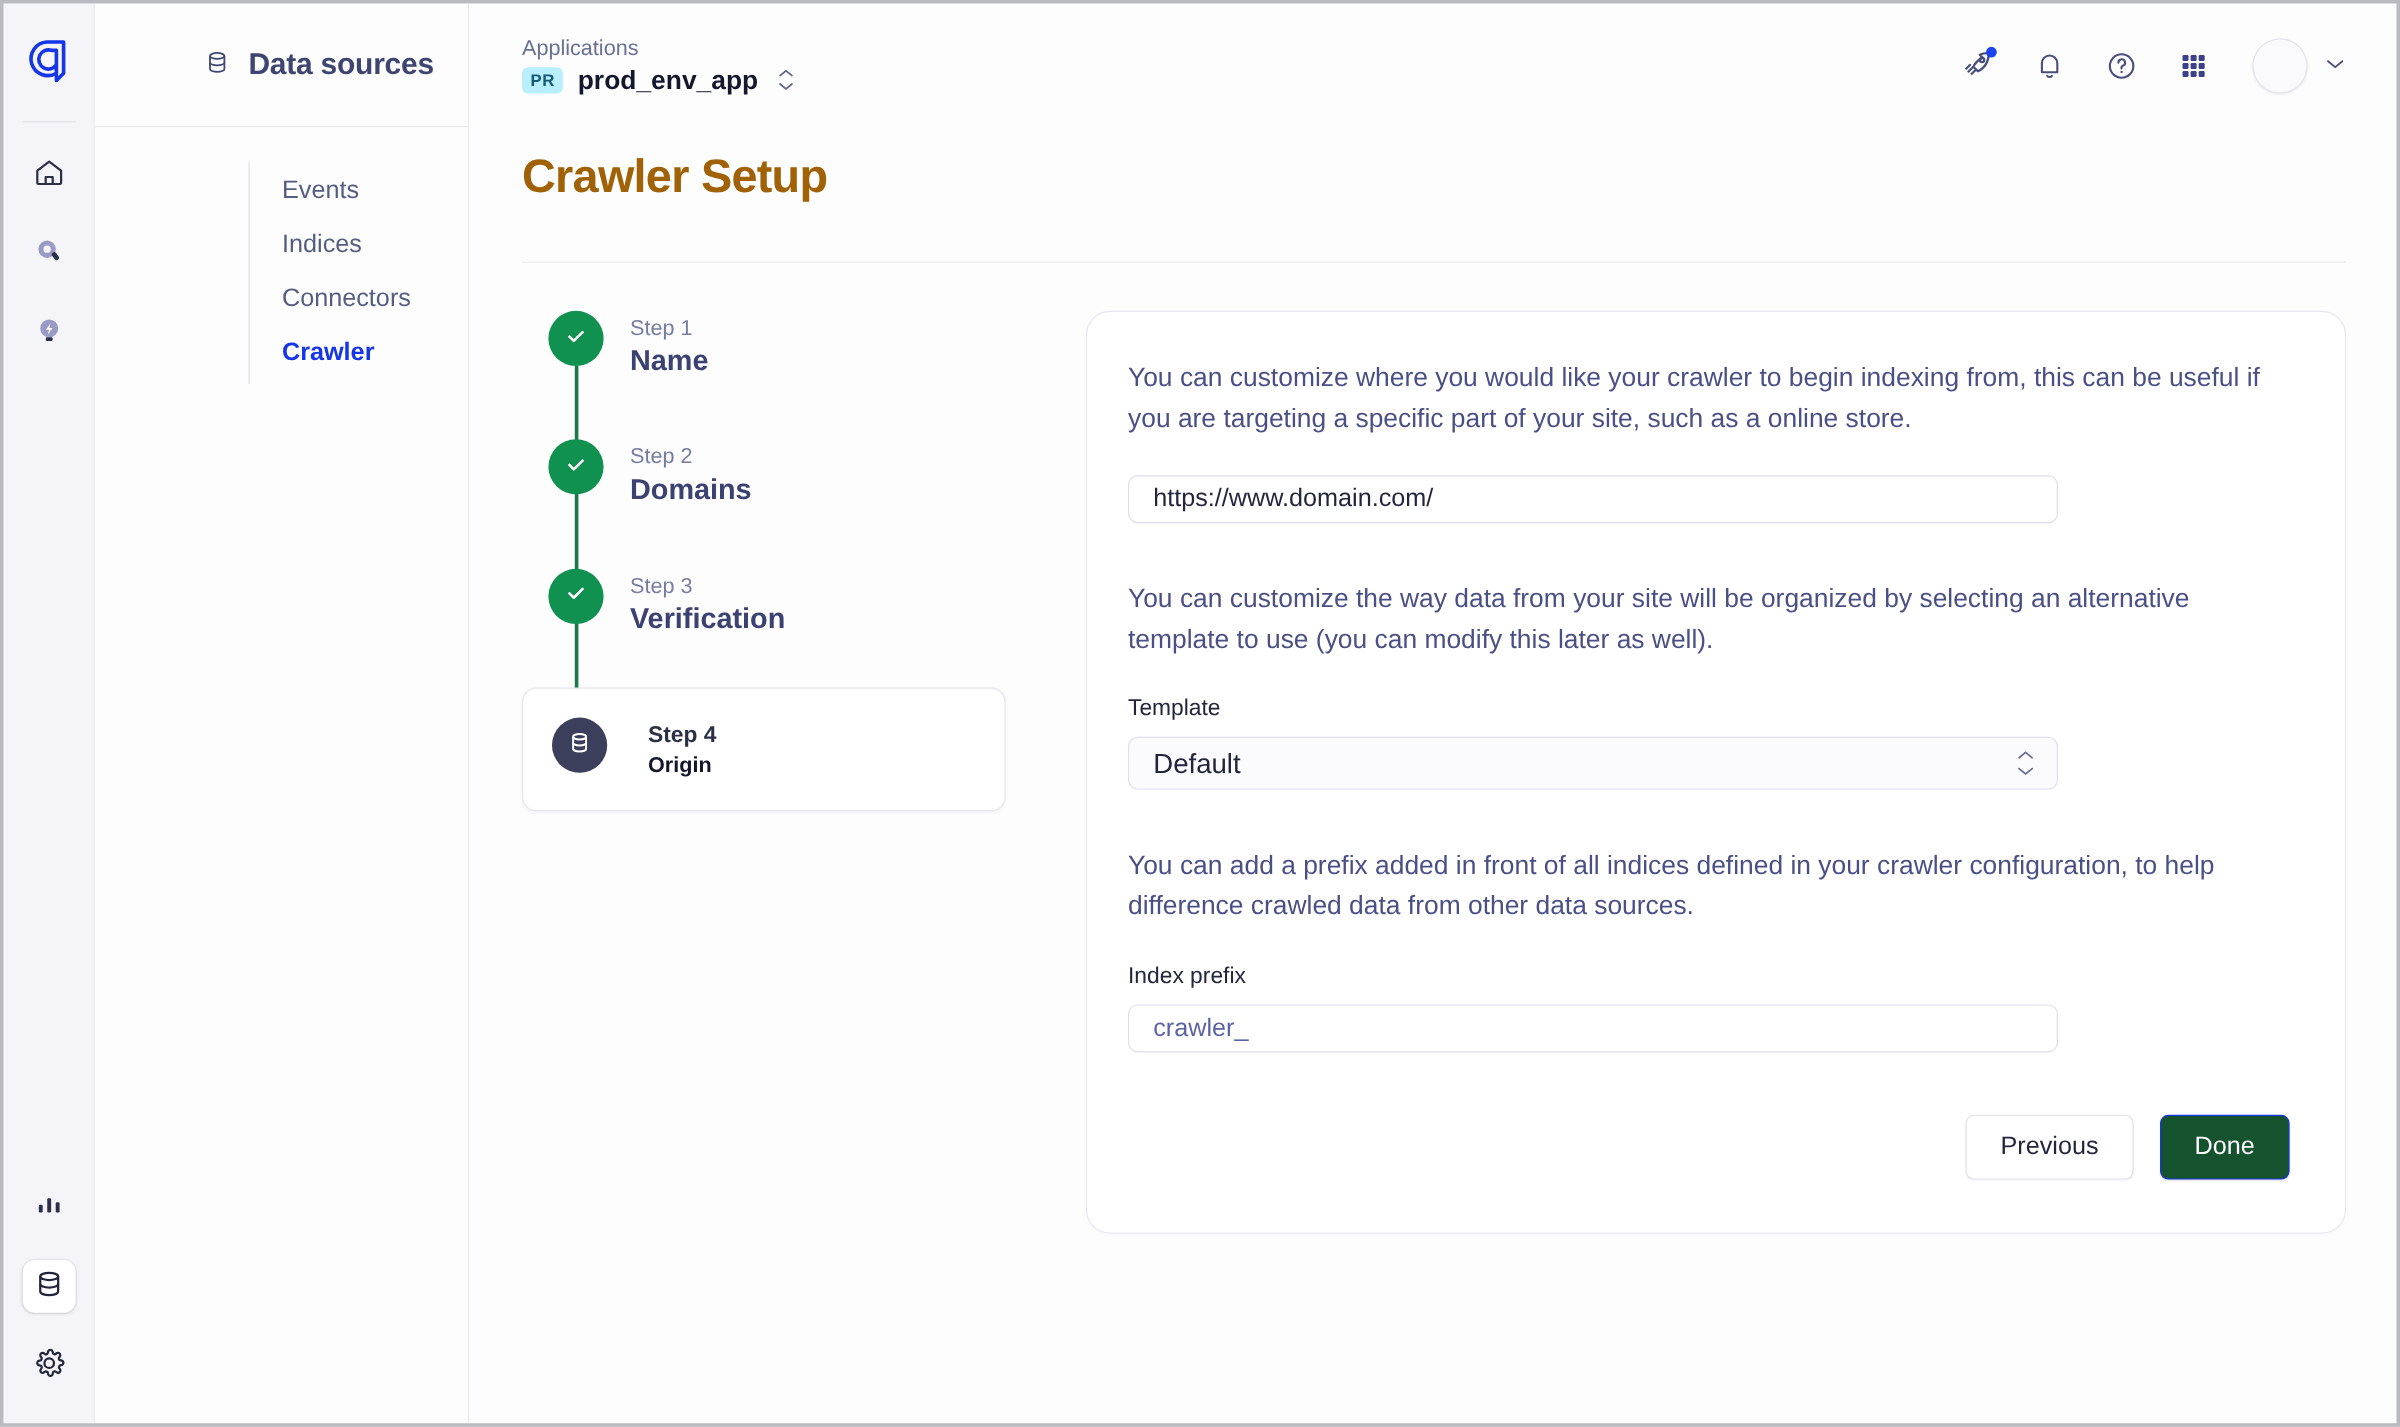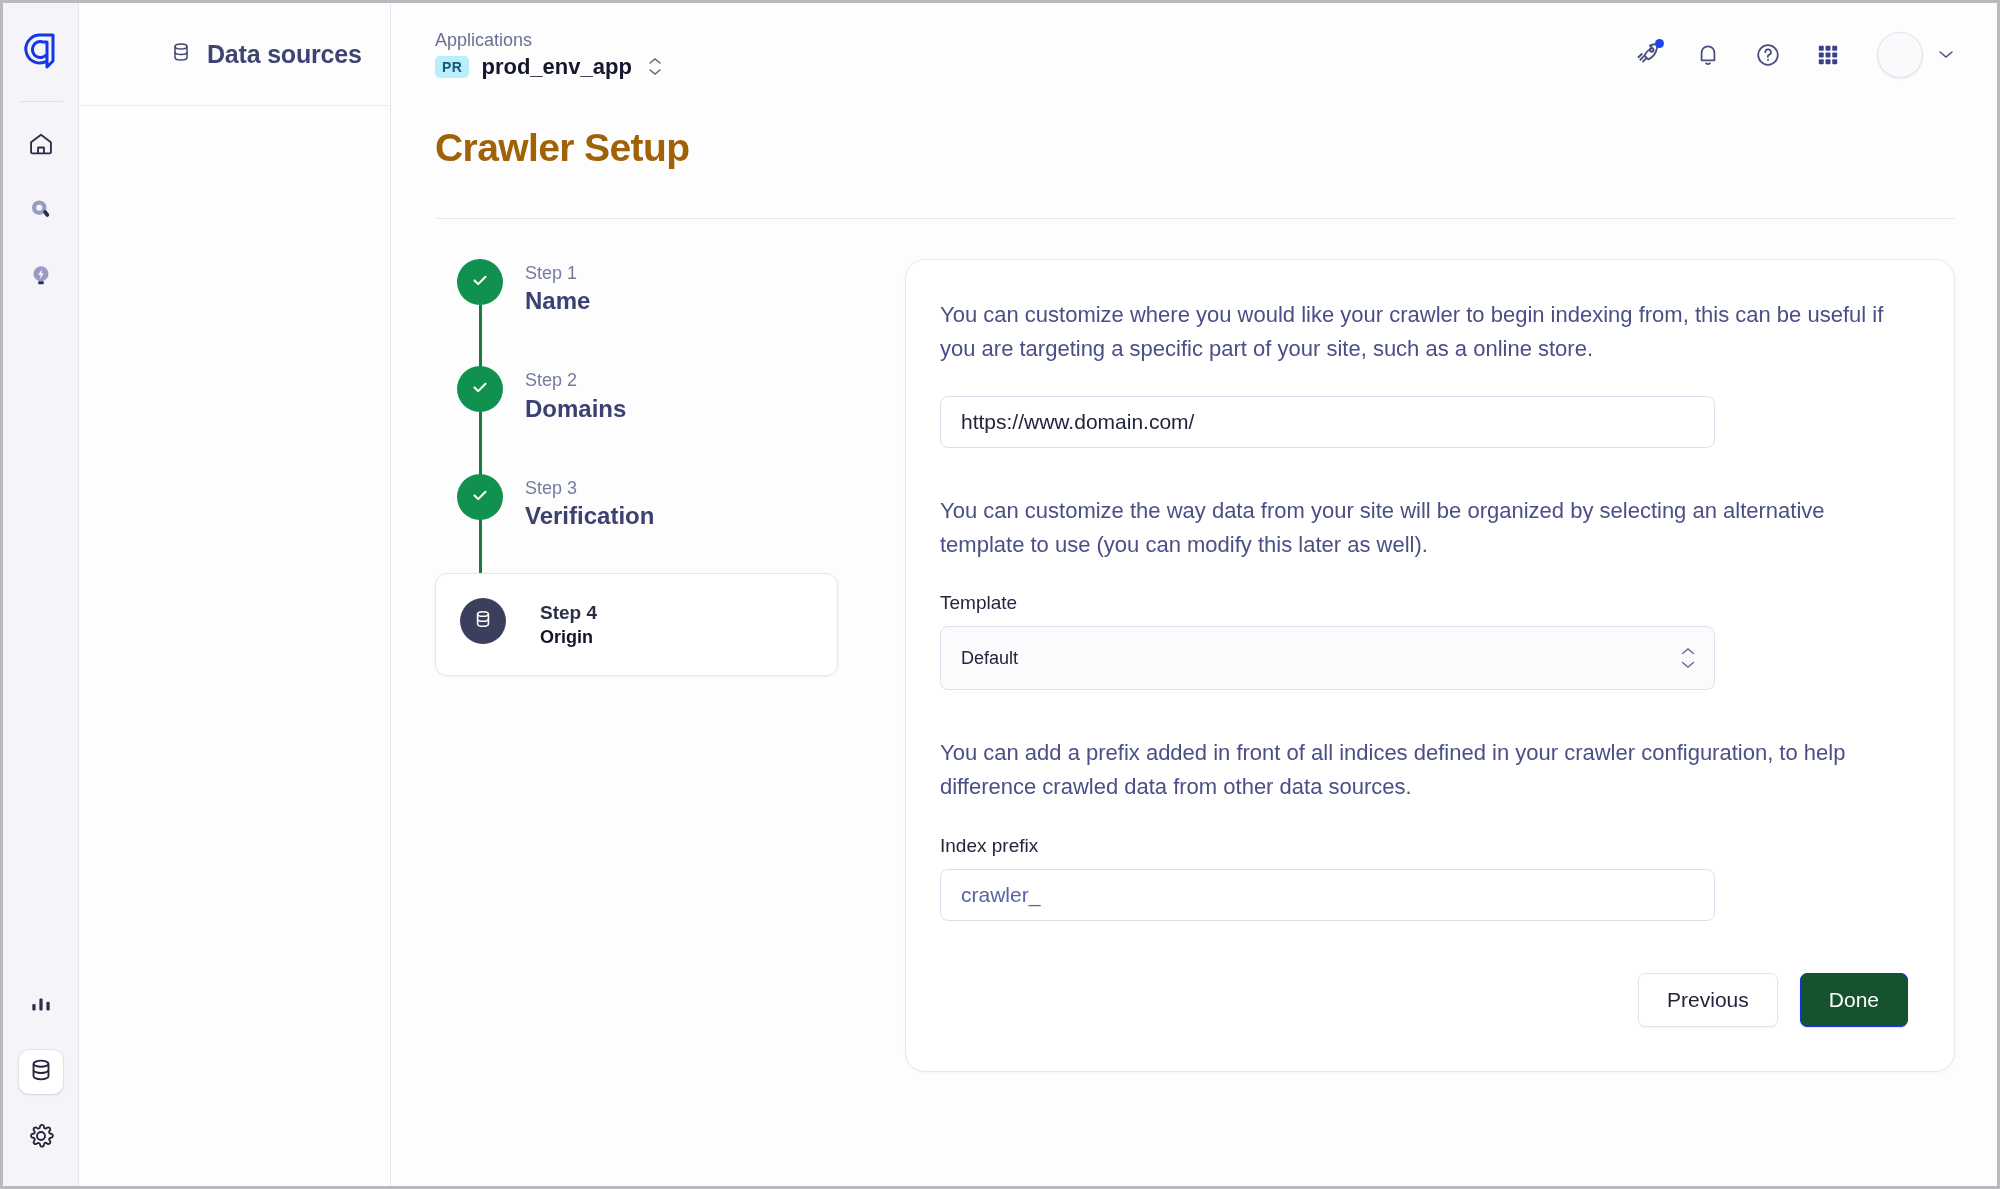--- a/index.html
+++ b/index.html
@@ -141,35 +141,35 @@
     padding: 38px 46px 44px 34px;
     min-width: 0;
   }
   .para {
     font-size: 22px; line-height: 1.55; color: #4a4f86;
     max-width: 1030px;
   }
   .field { margin-top: 30px; }
   .field-label { font-size: 19px; color: #23263d; margin-bottom: 12px; }
   .input {
-    width: 775px; height: 52px;
+    width: 775px; height: 40px;
     border: 1px solid #dedeee; border-radius: 8px;
     background: #fff;
     display: flex; align-items: center;
     padding: 0 20px;
     font-size: 21px; color: #22253c;
   }
   .input.placeholder { color: #5b62a8; }
   .select {
-    width: 775px; height: 64px;
+    width: 775px; height: 44px;
     border: 1px solid #e0e0ee; border-radius: 8px;
     background: #fbfbfd;
     display: flex; align-items: center; justify-content: space-between;
     padding: 0 18px 0 20px;
-    font-size: 18px; color: #22253c;
+    font-size: 23px; color: #22253c;
   }
   .select-carets { display:flex; flex-direction:column; gap:4px; }
   .block { margin-top: 46px; }
   .block.first { margin-top: 0; }
 
   .actions {
     display: flex; justify-content: flex-end; align-items: center; gap: 22px;
     margin-top: 52px;
   }
   .btn {
@@ -268,20 +268,26 @@
   <div class="sidebar">
     <div class="sidebar-head">
       <span>
         <svg width="24" height="24" viewBox="0 0 24 24" fill="none" stroke="#3f4571" stroke-width="1.5">
           <ellipse cx="12" cy="6.6" rx="6" ry="2.5"></ellipse>
           <path d="M6 6.6v10.8c0 1.38 2.69 2.5 6 2.5s6-1.12 6-2.5V6.6"></path>
           <path d="M6 12c0 1.38 2.69 2.5 6 2.5s6-1.12 6-2.5"></path>
         </svg>
       </span>
       <span class="sidebar-head-title">Data sources</span>
+    </div>
+    <div class="sidebar-nav">
+      <div class="nav-item">Events</div>
+      <div class="nav-item">Indices</div>
+      <div class="nav-item">Connectors</div>
+      <div class="nav-item active">Crawler</div>
     </div>
   </div>
 
   <div class="main">
 
     <div class="topbar">
       <div class="app-switcher">
         <span class="app-switcher-label">Applications</span>
         <span class="app-switcher-row">
           <span class="app-badge">PR</span>

